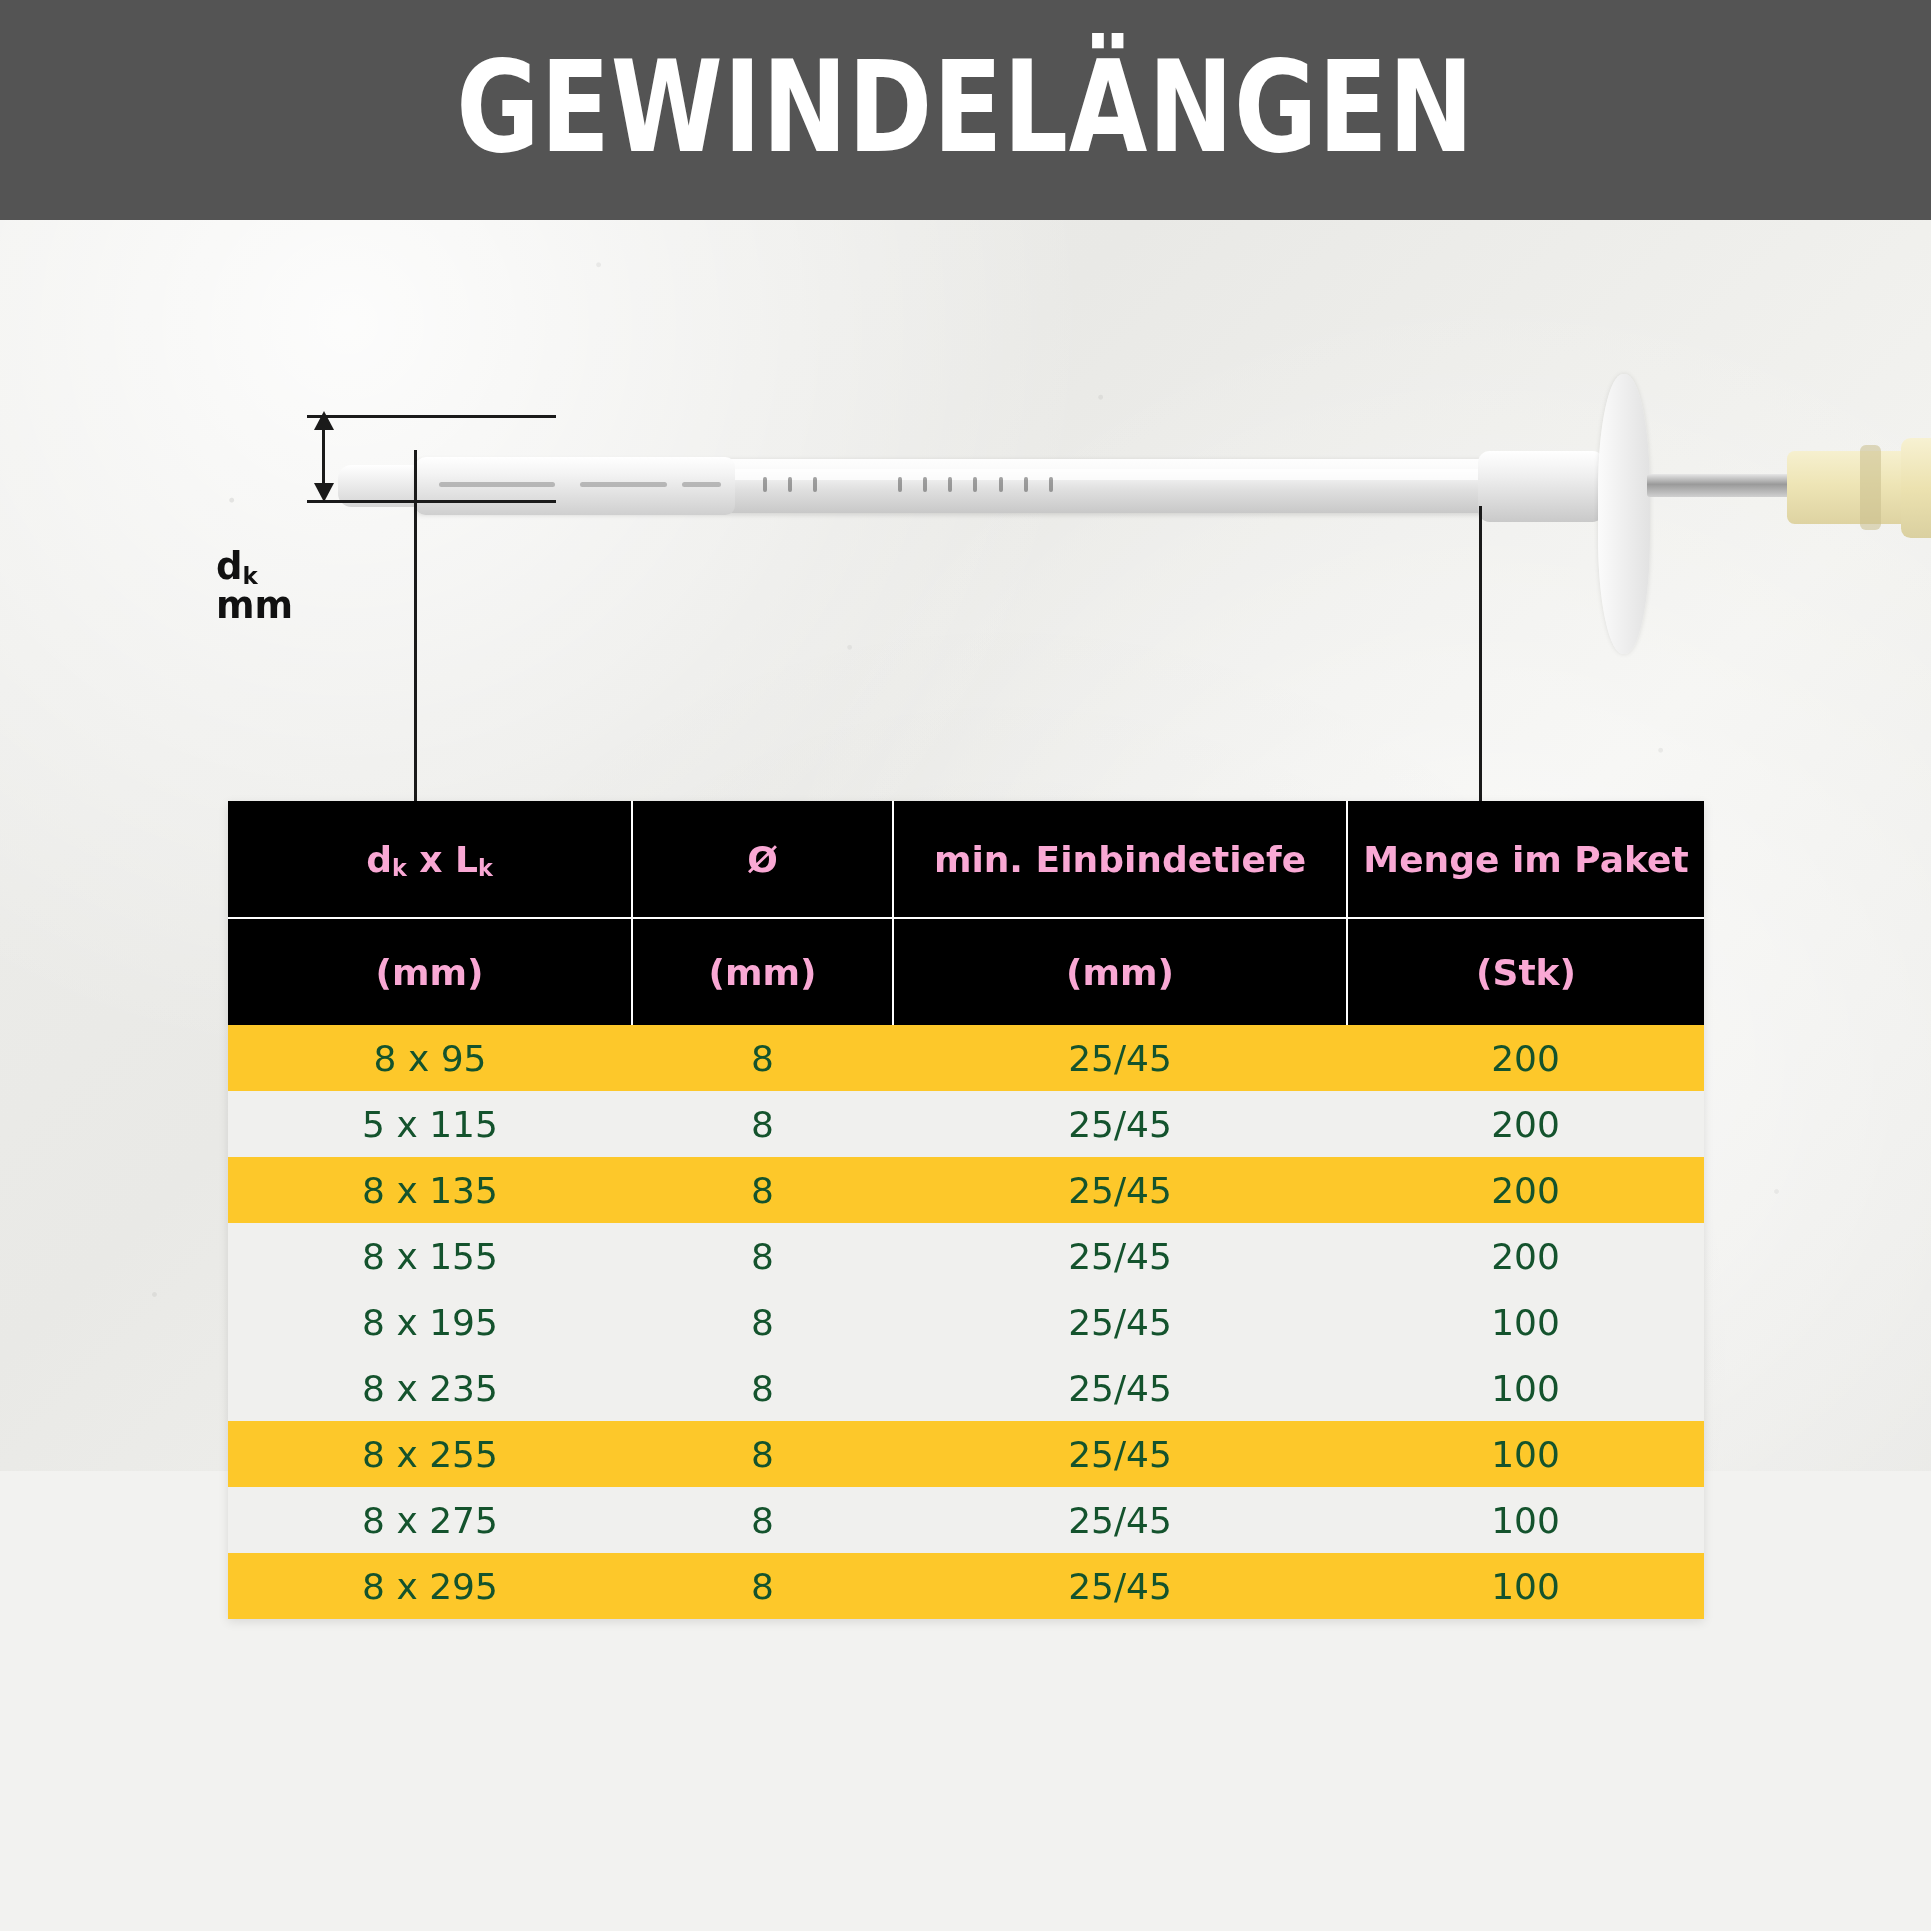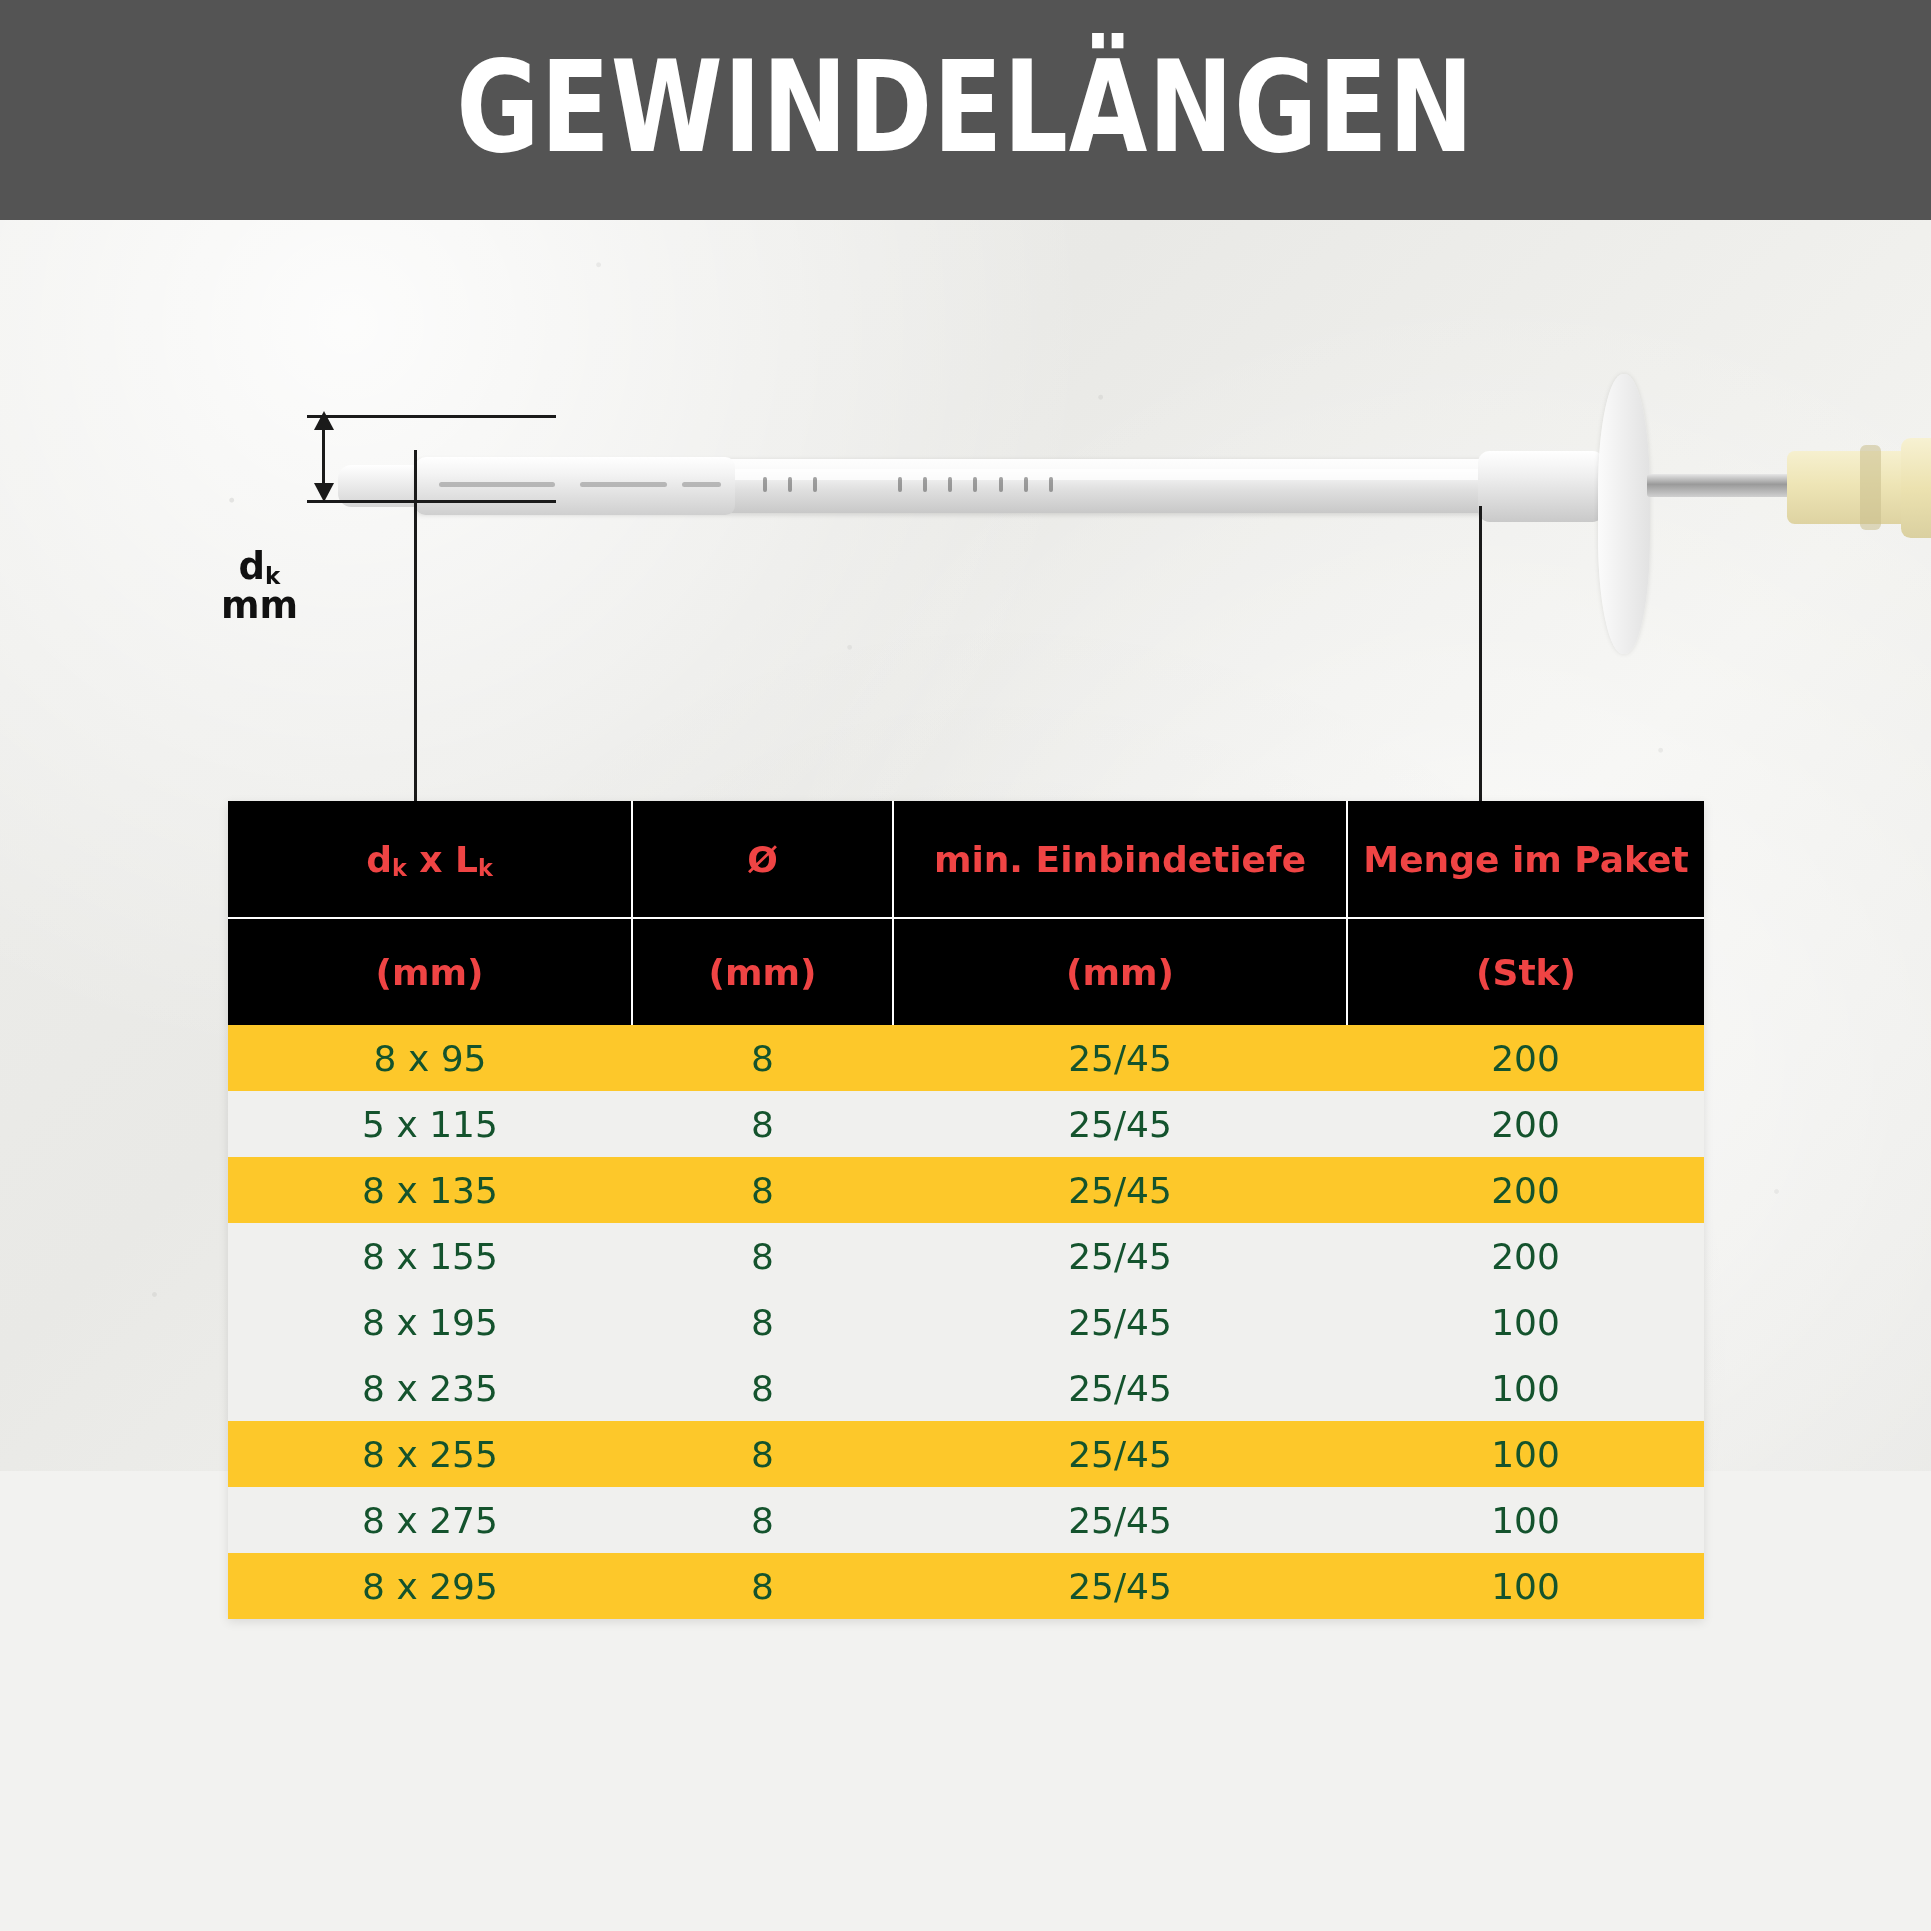--- a/index.html
+++ b/index.html
@@ -230,21 +230,20 @@
     font-size: 0.62em;
     vertical-align: baseline;
     position: relative;
     bottom: -0.22em;
   }
 
   #dk-label {
     left: 216px;
     top: 328px;
     font-size: 37px;
-    text-align: center;
     width: 87px;
   }
   #lk-label {
     left: 811px;
     top: 680px;
     font-size: 44px;
     width: 232px;
     text-align: center;
   }
 
@@ -287,21 +286,21 @@
     width: 1475px;
     table-layout: fixed;
     box-shadow: 0 2.9px 9.7px rgba(0,0,0,0.10);
   }
   table.spec th, table.spec td {
     text-align: center;
     vertical-align: middle;
   }
   thead th {
     background: #000000;
-    color: #ef4444;
+    color: #f9a8d4;
     font-family: "DejaVu Sans", sans-serif;
     font-weight: bold;
     font-size: 36px;
     border-right: 2.9px solid #ffffff;
   }
   thead tr.row-head th { height: 114px; }
   thead tr.row-units th {
     height: 104px;
     border-top: 2.9px solid #ffffff;
   }

